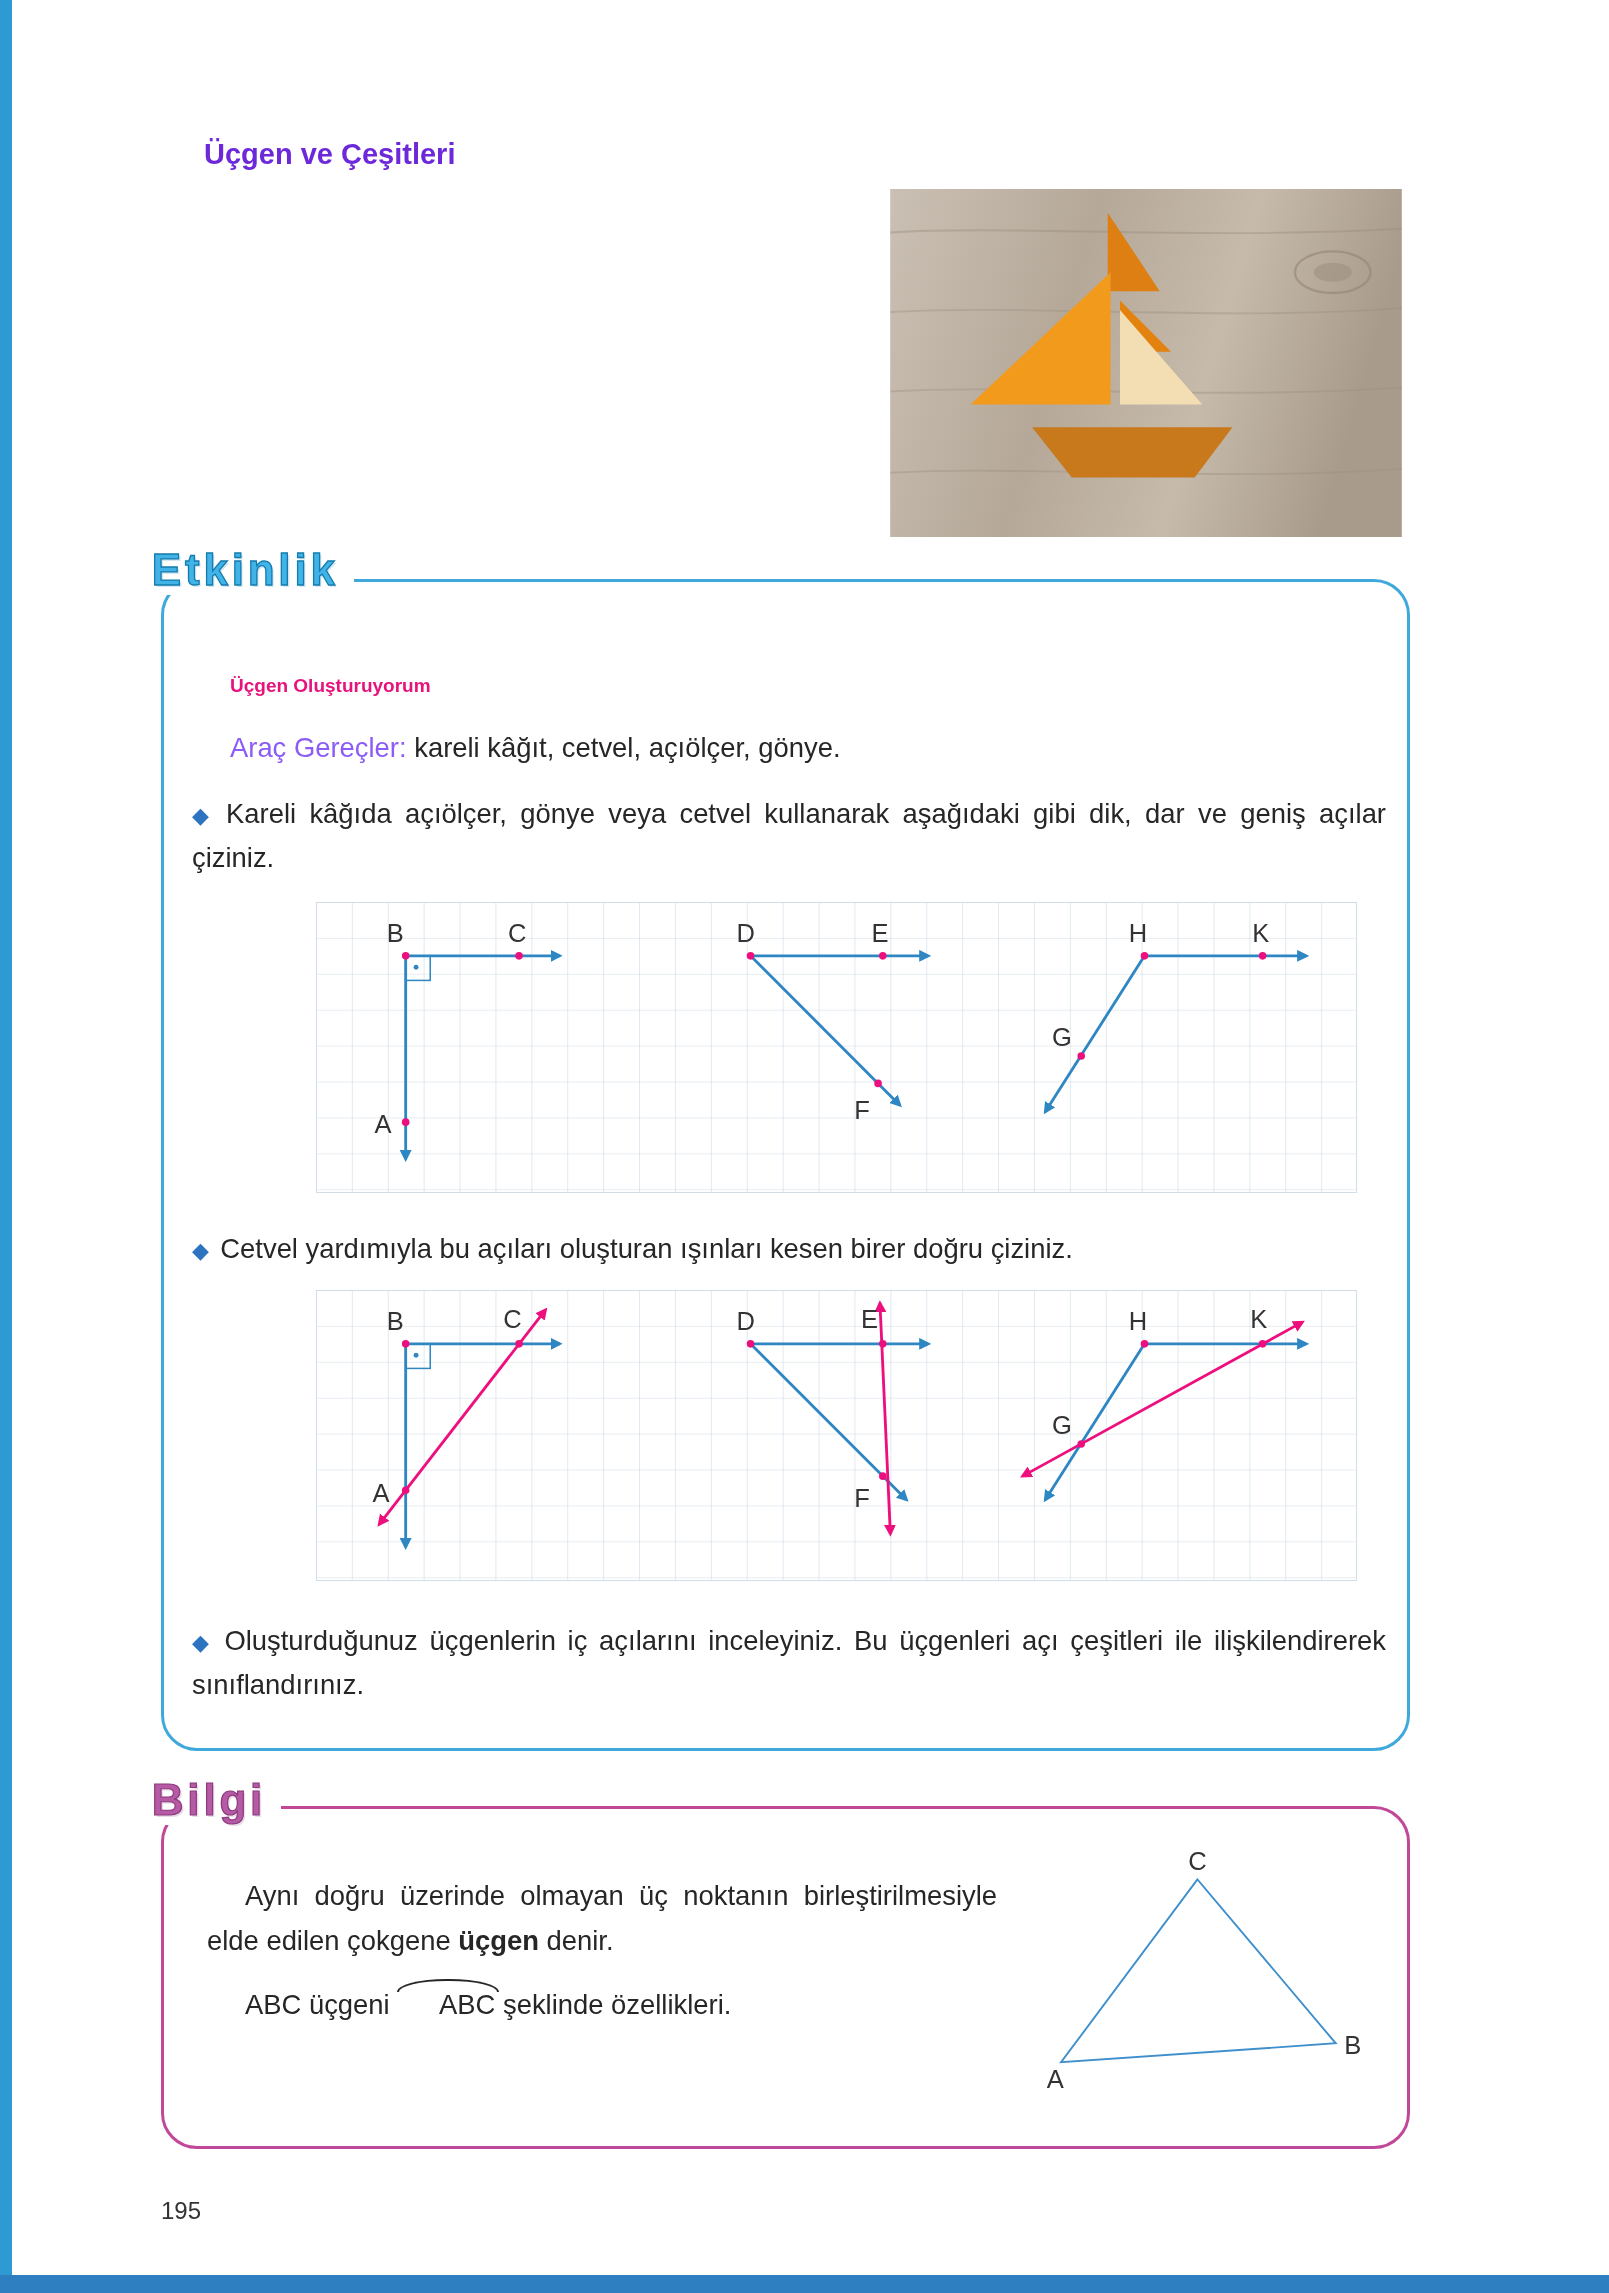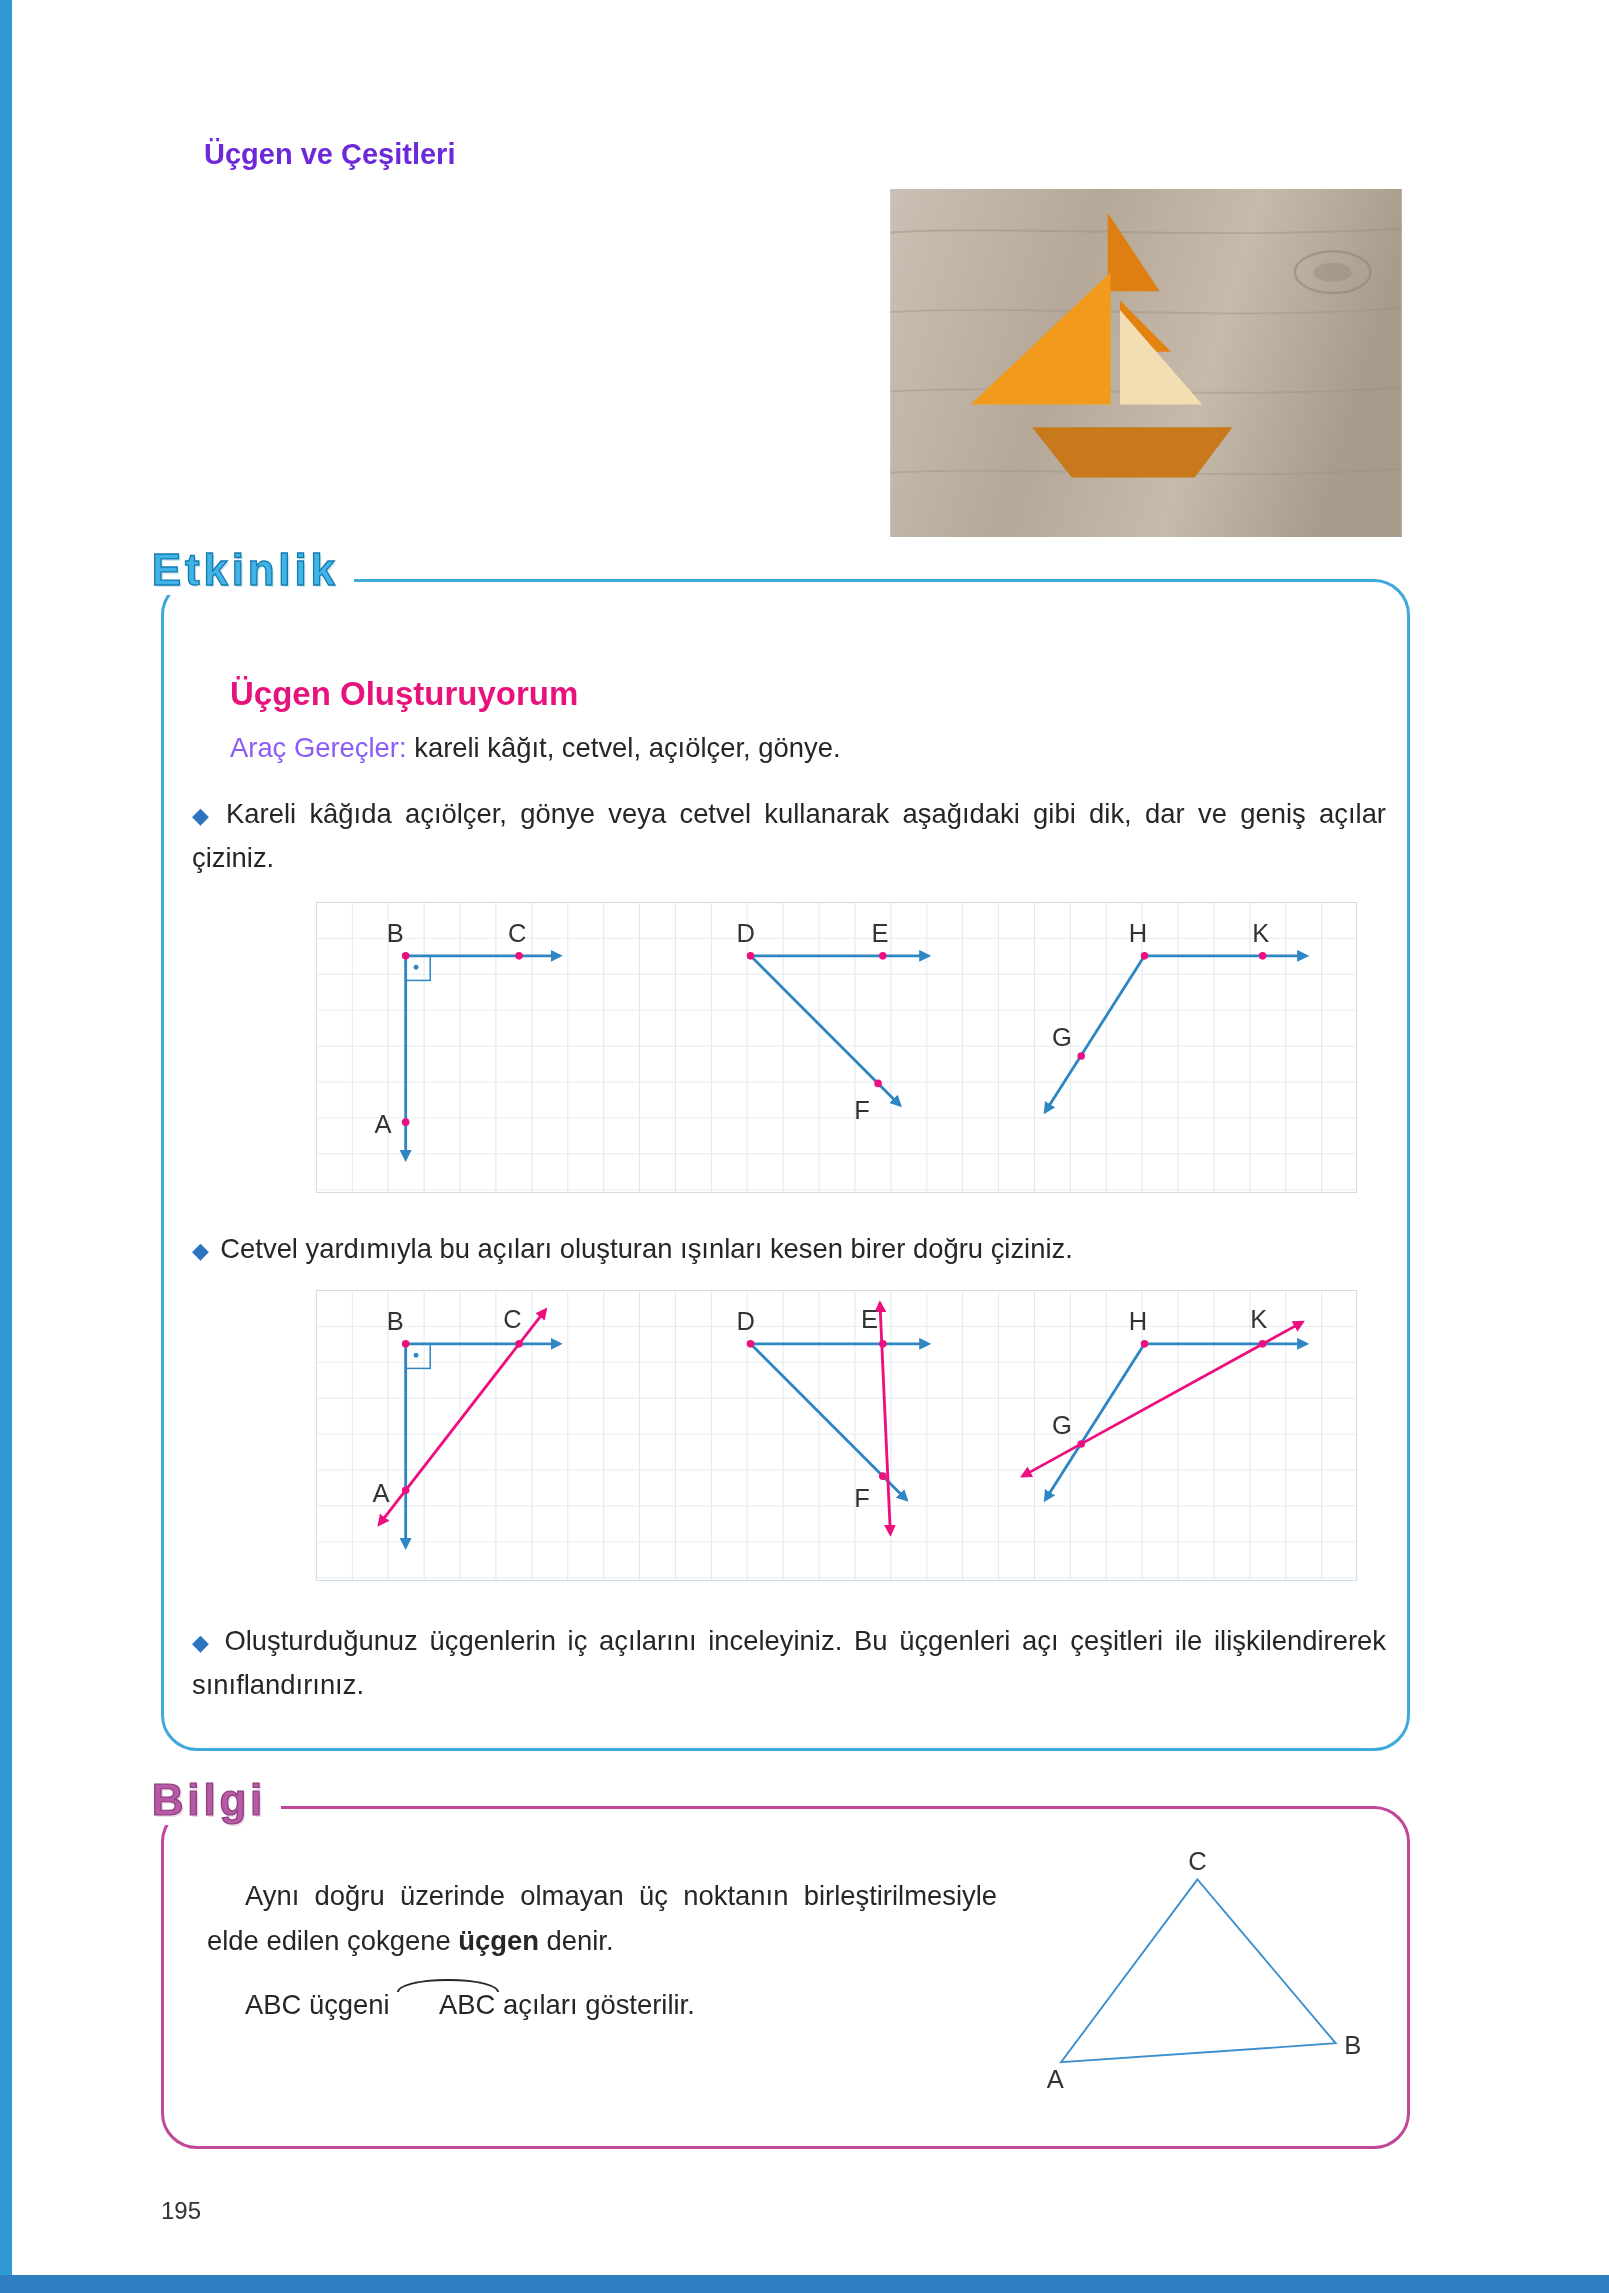--- a/index.html
+++ b/index.html
@@ -14,21 +14,21 @@
   .intro h2{margin:0 0 23px 43px;font-size:29px;font-weight:bold;color:#6d28d9;}
   .intro p{margin:0;font-size:27.4px;line-height:1.57;text-align:justify;text-indent:38px;}
 
   .photo{position:absolute;left:890px;top:189px;width:512px;height:348px;}
 
   .logo{position:absolute;z-index:3;background:#ffffff;font-weight:bold;letter-spacing:3.8px;padding:0 15px 0 3.8px;}
   .logo-etkinlik{left:148px;top:545px;font-size:44px;color:#41b3e6;-webkit-text-stroke:1.3px #137cae;text-shadow:1.9px 1.9px 0 rgba(19,124,174,.18);}
   .logo-bilgi{left:148px;top:1775px;font-size:44px;color:#b65aa5;-webkit-text-stroke:1.2px #8c3b7d;text-shadow:1.9px 1.9px 0 rgba(140,59,125,.18);}
 
   .activity-box{position:absolute;left:161px;top:579px;width:1243px;height:1166px;border:3.8px solid #3fa9dc;border-radius:36px;}
-  .activity-box h3{position:absolute;left:66px;top:93px;margin:0;font-size:33px;font-weight:bold;color:#e8127c;text-align:center;}
+  .activity-box h3{position:absolute;left:66px;top:93px;margin:0;font-size:19px;font-weight:bold;color:#e8127c;text-align:center;}
   .materials{position:absolute;left:66px;top:150px;margin:0;font-size:27.4px;}
   .materials .lbl{color:#8b5cf6;font-weight:normal;}
   .bullet{position:absolute;left:28px;width:1194px;margin:0;font-size:27.4px;line-height:1.6;text-align:justify;}
   .bullet-1{top:210px;}
   .bullet-2{top:645px;}
   .bullet-3{top:1037px;}
   .diamond{color:#2d74c0;font-size:22px;margin-right:11.4px;}
   .figure{position:absolute;left:151px;}
   .figure-1{top:320px;}
   .figure-2{top:708px;}
@@ -187,21 +187,21 @@
     </svg>
   </div>
 
   <p class="bullet bullet-3"><span class="diamond">◆</span><span>Oluşturduğunuz üçgenlerin iç açılarını inceleyiniz. Bu üçgenleri açı çeşitleri ile ilişkilendirerek sınıflandırınız.</span></p>
 </div>
 
 <div class="logo logo-bilgi">Bilgi</div>
 
 <div class="info-box">
   <p class="def"><span>Aynı doğru üzerinde olmayan üç noktanın birleştirilmesiyle elde edilen çokgene </span><b>üçgen</b><span> denir.</span></p>
-  <p class="notation"><span>ABC üçgeni </span><span class="overarc">ABC</span><span> açıları gösterilir.</span></p>
+  <p class="notation"><span>ABC üçgeni </span><span class="overarc">ABC</span><span> şeklinde özellikleri.</span></p>
 
   <div class="tri-fig">
     <svg viewBox="0 0 360 270" width="341" height="256">
       <polygon points="162,32 18,225 308,205" fill="none" stroke="#3f8fcc" stroke-width="2"></polygon>
       <text x="162" y="22" text-anchor="middle">C</text>
       <text x="12" y="252" text-anchor="middle">A</text>
       <text x="326" y="216" text-anchor="middle">B</text>
     </svg>
   </div>
 </div>

